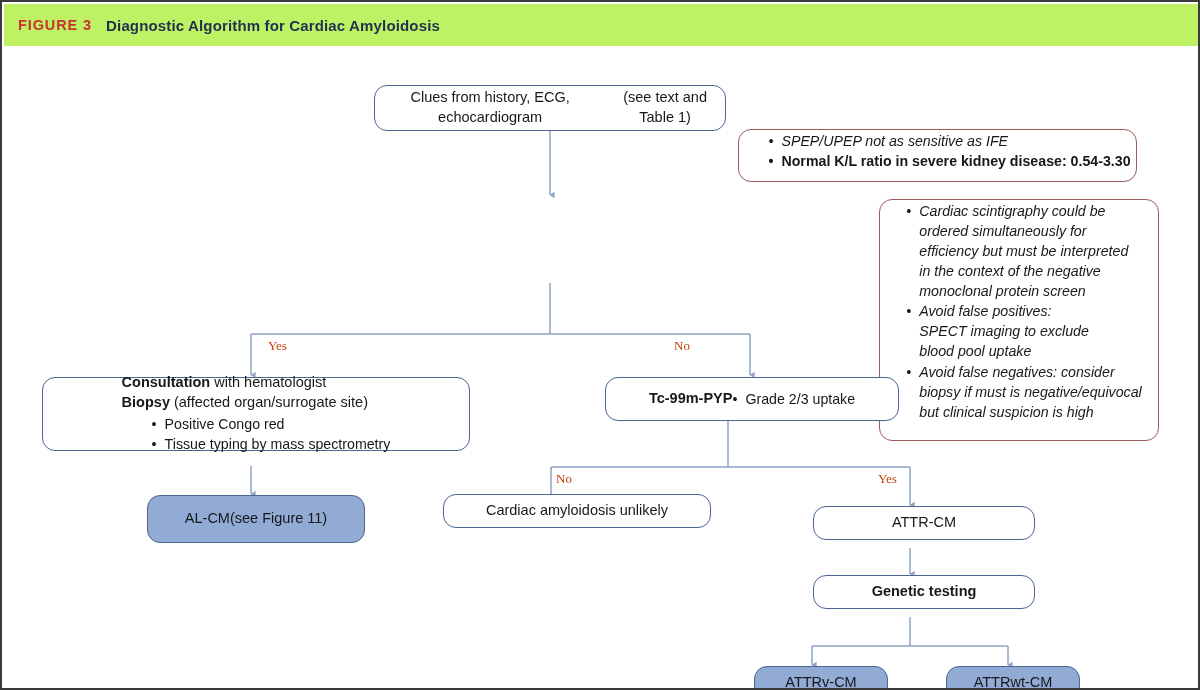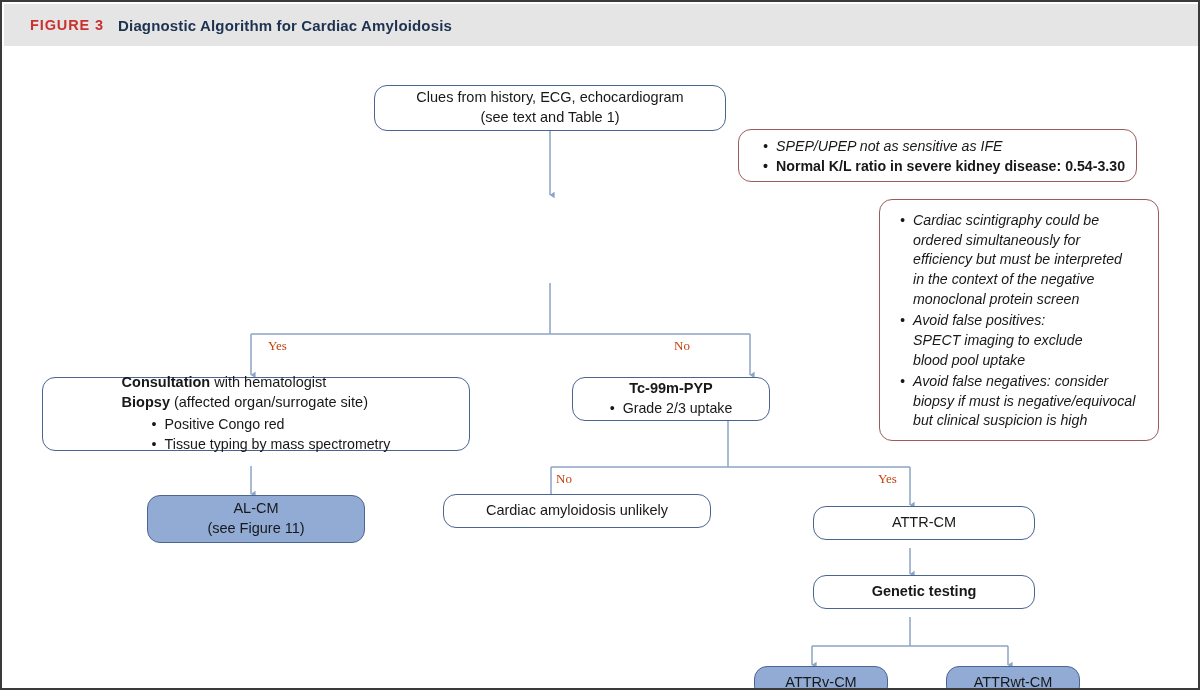--- a/index.html
+++ b/index.html
@@ -19,24 +19,24 @@
     background: #ffffff;
     overflow: hidden;
   }
   
   #figure-header {
     position: absolute;
     left: 2px;
     top: 2px;
     width: 1194px;
     height: 42px;
-    background: #e5e5e5;
+    background: #bef264;
     display: flex;
     align-items: center;
-    padding-left: 26px;
+    padding-left: 14px;
     box-sizing: border-box;
   }
   #figure-header .fig-num {
     color: #c8322f;
     font-weight: bold;
     font-size: 14.5px;
     letter-spacing: 0.9px;
   }
   #figure-header .fig-title {
     color: #1d3250;
@@ -60,21 +60,21 @@
     top: 0;
     width: 1196px;
     height: 644px;
     pointer-events: none;
   }
 
   .node {
     position: absolute;
     box-sizing: border-box;
     display: flex;
-    flex-direction: column;
+    flex-direction: row;
     align-items: center;
     justify-content: center;
     text-align: center;
     color: #17181a;
     background: #ffffff;
   }
   .node.blue {
     border: 1.6px solid #4a6591;
     border-radius: 13px;
   }
@@ -222,21 +222,21 @@
         <div class="n-line">
           <span style="font-weight:bold;">Biopsy</span><span> (affected organ/surrogate site)</span>
         </div>
         <ul class="bullets" style="margin-left:30px;">
           <li>Positive Congo red</li>
           <li>Tissue typing by mass spectrometry</li>
         </ul>
       </div>
     </div>
 
-    <div class="node blue" style="left:570px; top:331px; width:198px; height:44px;">
+    <div class="node blue" style="left:603px; top:331px; width:294px; height:44px;">
       <div class="n-title">Tc-99m-PYP</div>
       <ul class="bullets" style="margin-top:1px;">
         <li>Grade 2/3 uptake</li>
       </ul>
     </div>
 
     <div class="node filled" style="left:145px; top:449px; width:218px; height:48px;">
       <div class="n-line">AL-CM</div>
       <div class="n-line">(see Figure 11)</div>
     </div>

